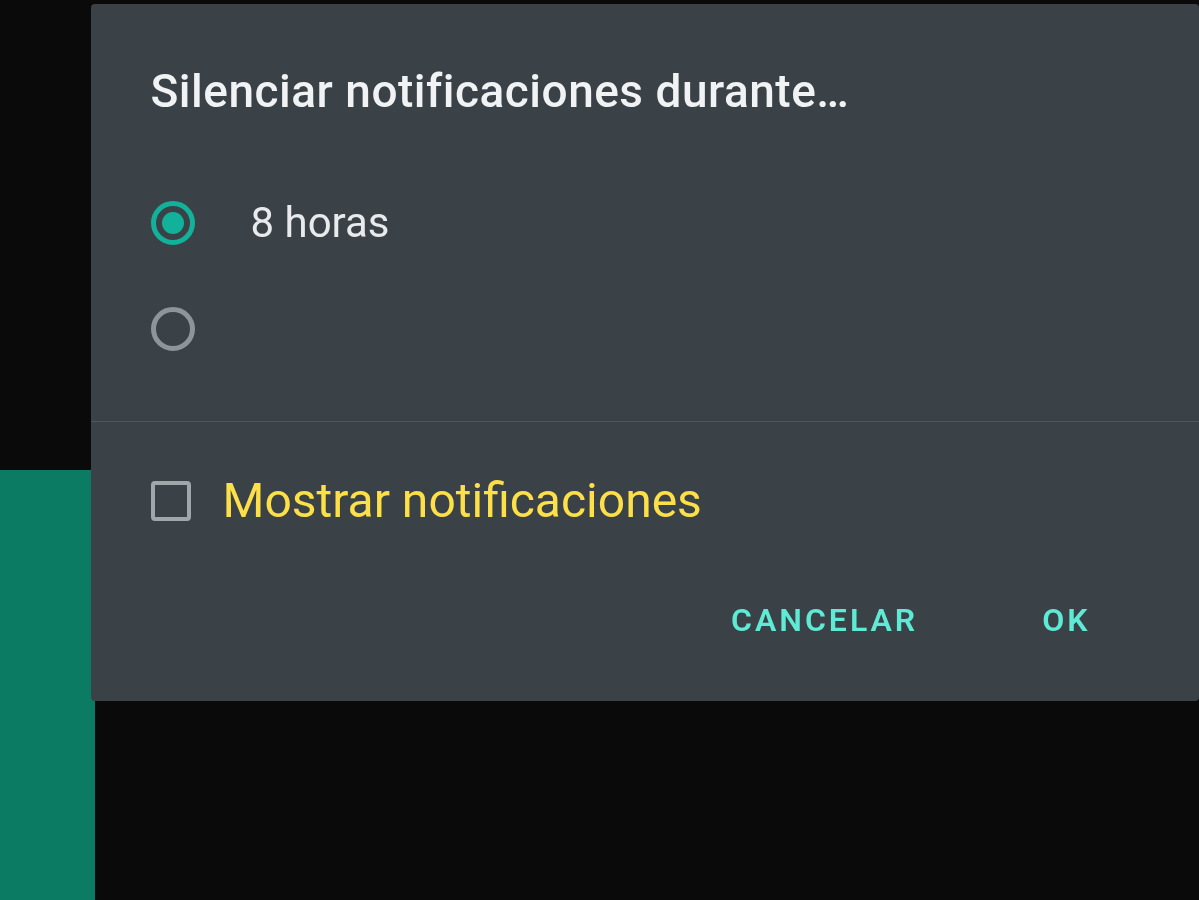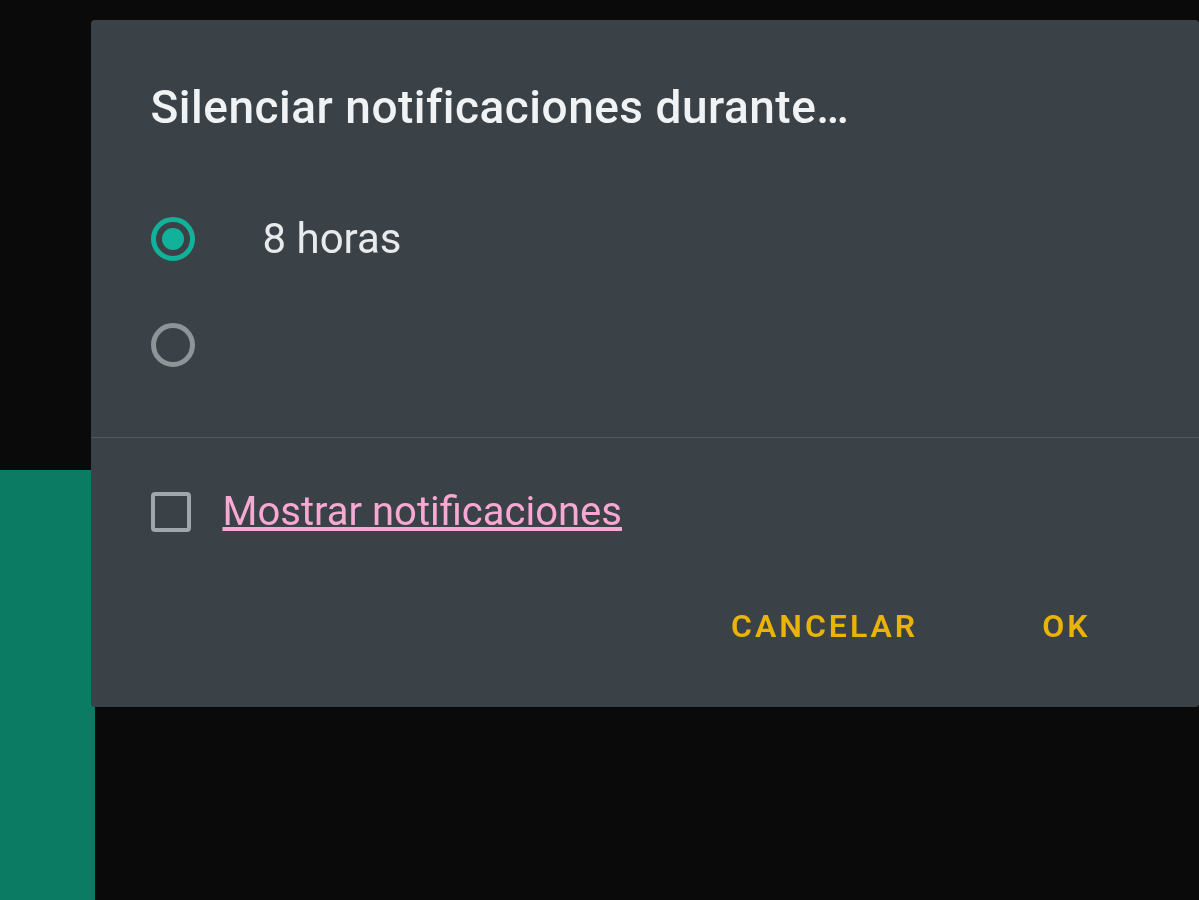--- a/index.html
+++ b/index.html
@@ -25,21 +25,21 @@
       top: 470px;
       width: 95px;
       height: 430px;
       background: #0c7b64;
       z-index: 0;
     }
     
     .dialog {
       position: relative;
       width: 1108px;
-      margin-top: 20px;
+      margin-top: 4px;
       margin-left: 90px;
       background: #3a4248;
       border-radius: 4px;
       padding: 60px 60px 40px 60px;
       color: #e5e8ea;
       z-index: 1;
     }
     
     .dialog-title {
       font-size: 46px;
@@ -51,21 +51,20 @@
     
     .radio-group {
       padding-bottom: 30px;
     }
     
     .radio-item {
       display: flex;
       align-items: center;
       padding: 30px 0;
       cursor: pointer;
-      gap: 12px;
     }
     
     .radio-circle {
       width: 44px;
       height: 44px;
       border-radius: 50%;
       border: 5px solid #8d9598;
       margin-right: 56px;
       display: flex;
       align-items: center;
@@ -106,38 +105,37 @@
     .checkbox {
       width: 40px;
       height: 40px;
       border: 4px solid #a0a7aa;
       border-radius: 4px;
       margin-right: 32px;
       flex-shrink: 0;
     }
     
     .checkbox-label {
-      font-size: 40px;
-      color: #f9a8d4;
+      font-size: 48px;
+      color: #fde047;
       font-weight: 400;
-      text-decoration: underline;
     }
     
     .actions {
       display: flex;
       justify-content: flex-end;
       gap: 108px;
       padding-right: 40px;
       padding-bottom: 10px;
     }
     
     .action-button {
       background: none;
       border: none;
-      color: #eab308;
+      color: #5eead4;
       font-size: 32px;
       font-weight: 600;
       letter-spacing: 3px;
       cursor: pointer;
       padding: 12px 8px;
       font-family: inherit;
     }
   </style>
 </head>
 <body>

